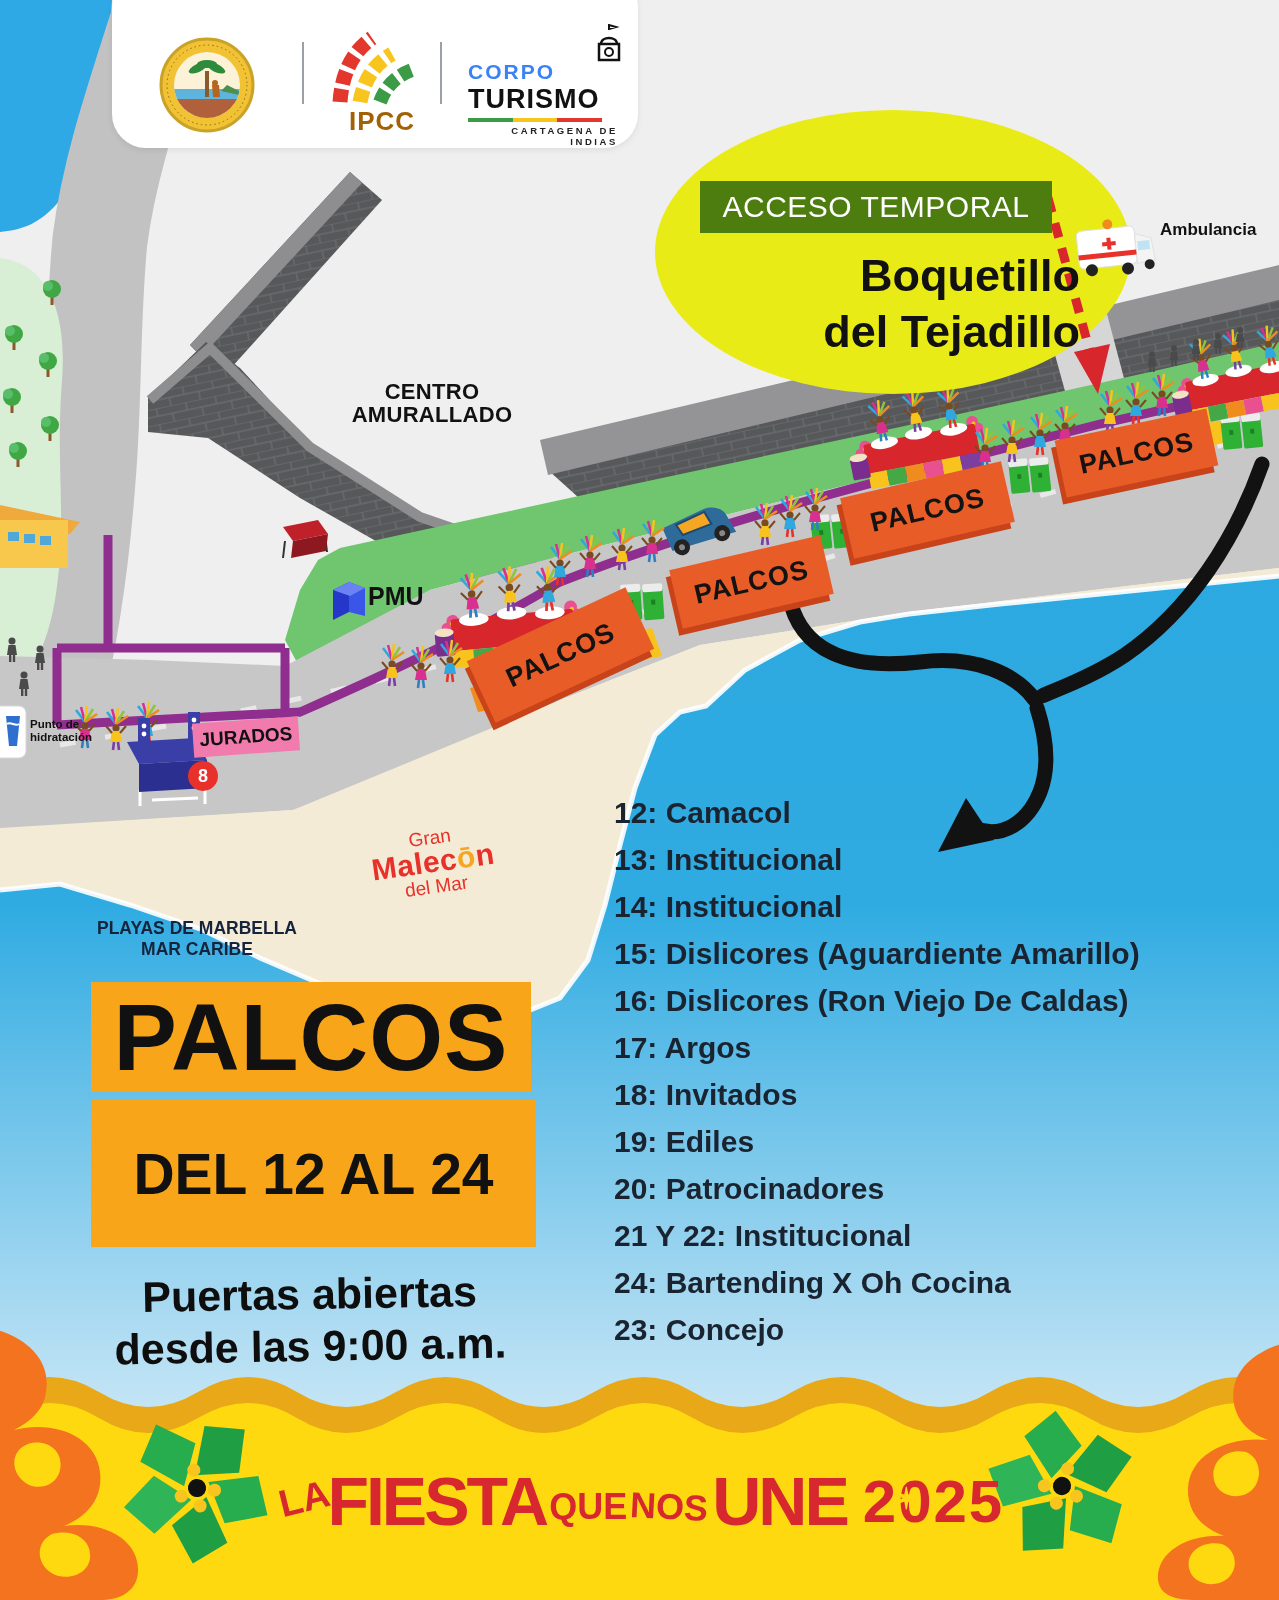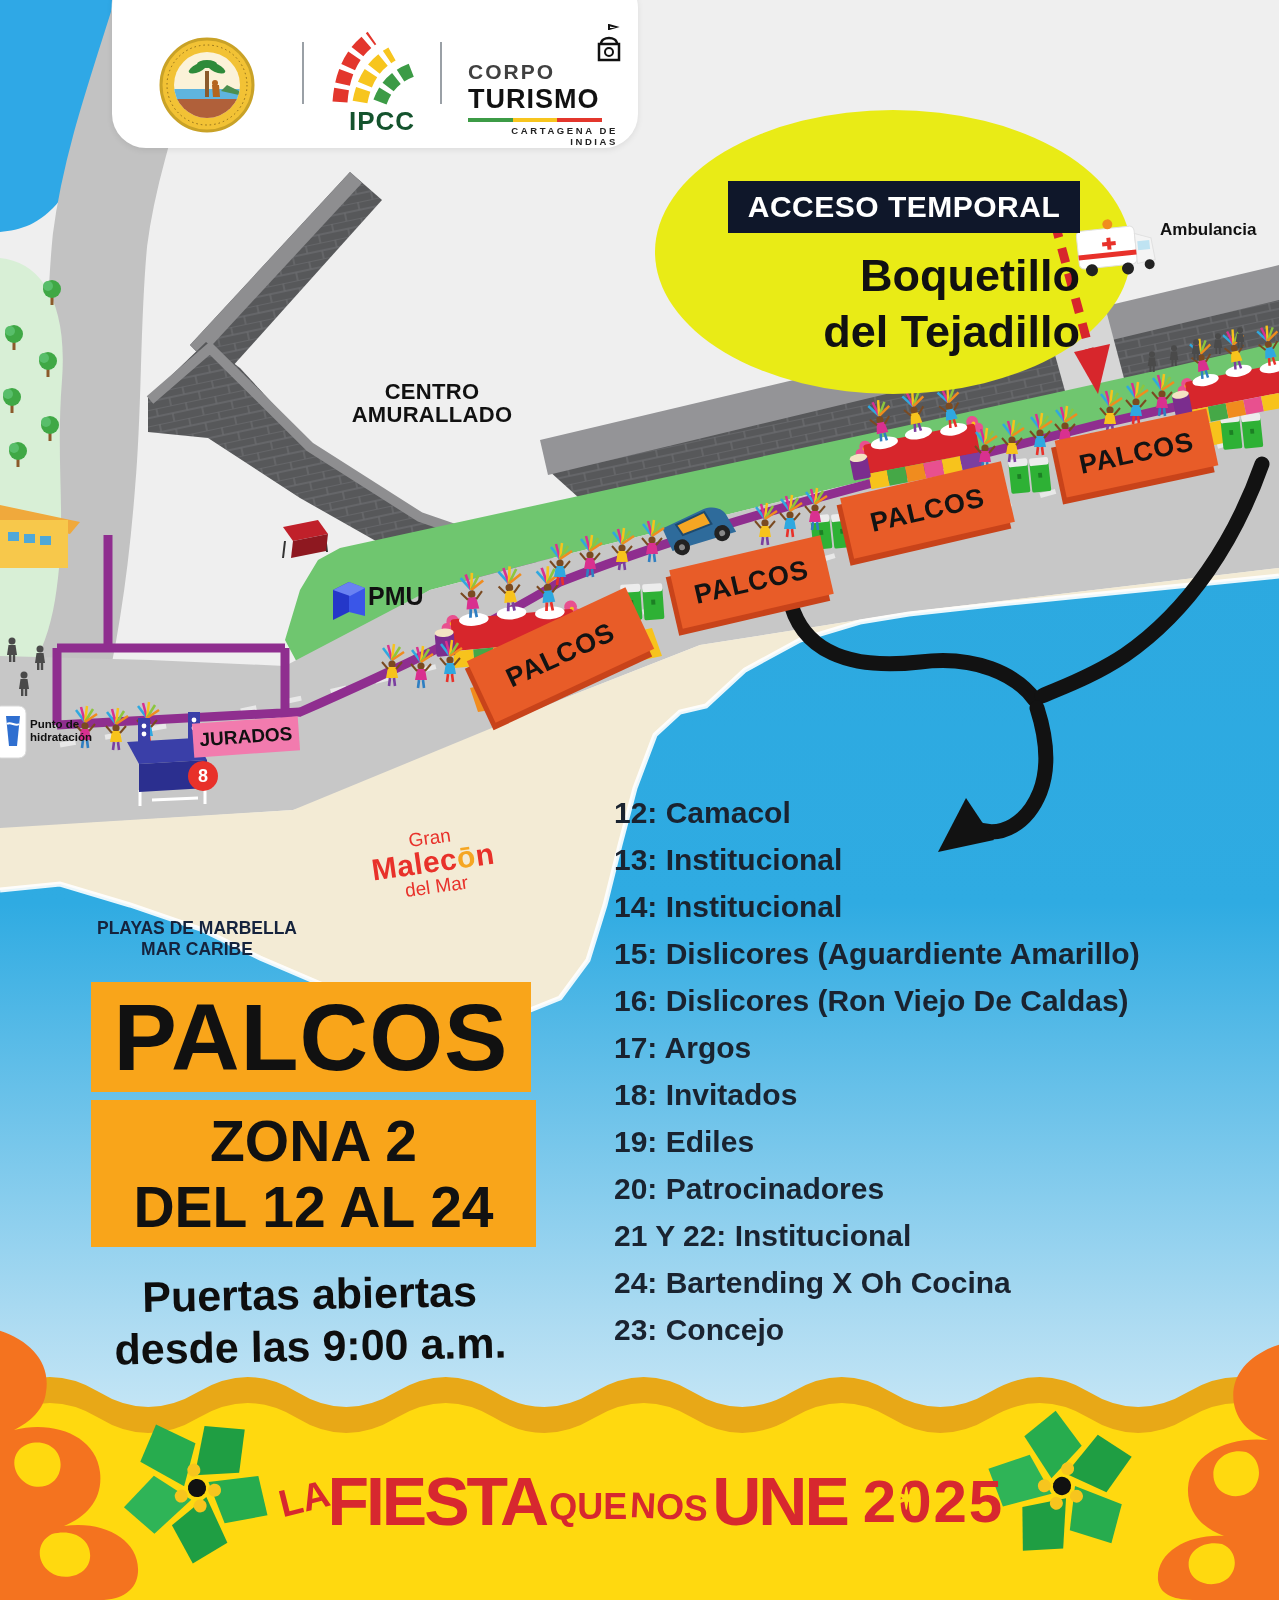--- a/index.html
+++ b/index.html
@@ -5,29 +5,29 @@
   html,body{margin:0;padding:0;background:#dfe6ea;}
   .poster{position:relative;width:1279px;height:1600px;overflow:hidden;
     font-family:"Liberation Sans",sans-serif;background:#EFEFEF;}
   .abs{position:absolute;}
   svg{display:block;}
   .lbl{color:#111;font-weight:900;line-height:1.05;}
   
   .hcard{left:112px;top:-26px;width:526px;height:174px;background:#fff;border-radius:34px;
     box-shadow:0 2px 6px rgba(0,0,0,.08);}
   .hdiv{width:2px;background:#9aa0a6;top:68px;height:62px;}
-  .ipcc-txt{font-weight:900;font-size:26px;letter-spacing:1px;color:#14532d;}
-  .corpo1{font-weight:900;font-size:21px;letter-spacing:2px;color:#404040;}
+  .ipcc-txt{font-weight:900;font-size:26px;letter-spacing:1px;color:#a16207;}
+  .corpo1{font-weight:900;font-size:21px;letter-spacing:2px;color:#3b82f6;}
   .corpo2{font-weight:700;font-size:27px;letter-spacing:1px;color:#111;}
   .tric{height:4px;display:flex;}
   .tric span{flex:1;}
   .corposub{font-weight:700;font-size:9.5px;letter-spacing:2.6px;color:#222;text-align:right;}
   
-  .banner{left:728px;top:181px;width:352px;height:52px;background:#0f172a;color:#fff;
-    display:flex;align-items:center;justify-content:center;font-weight:700;font-size:30px;letter-spacing:.5px;}
+  .banner{left:700px;top:181px;width:352px;height:52px;background:#4d7c0f;color:#fff;
+    display:flex;align-items:center;justify-content:center;font-weight:400;font-size:30px;letter-spacing:.5px;}
   .place{left:700px;top:248px;width:380px;text-align:right;color:#111;font-weight:900;font-size:45px;line-height:56px;}
   
   .centro{left:332px;top:380px;width:200px;text-align:center;font-size:22px;letter-spacing:.3px;}
   .pmu{left:368px;top:583px;font-size:25px;}
   .jurados{left:193px;top:720px;width:106px;height:34px;background:#F27BAE;transform:rotate(-4deg);
     display:flex;align-items:center;justify-content:center;font-size:19px;font-weight:900;color:#111;}
   .stage8{left:188px;top:761px;width:30px;height:30px;background:#E8312A;border-radius:50%;color:#fff;
     display:flex;align-items:center;justify-content:center;font-weight:900;font-size:18px;}
   .hydr{left:30px;top:718px;font-size:11.5px;font-weight:700;line-height:13px;color:#111;}
   .amb{left:1160px;top:221px;font-size:17px;font-weight:900;color:#111;}
@@ -413,21 +413,20 @@
   <div class="m"><span>Malec</span><span class="mo">ō</span><span>n</span></div>
   <div class="d">del Mar</div>
 </div>
 <div class="abs playas">
   <div>PLAYAS DE MARBELLA</div>
   <div>MAR CARIBE</div>
 </div>
 
 <div class="abs obox obox1">PALCOS</div>
 <div class="abs obox obox2">
-  <div>ZONA 2</div>
   <div>DEL 12 AL 24</div>
 </div>
 <div class="abs doors">
   <div>Puertas abiertas</div>
   <div>desde las 9:00 a.m.</div>
 </div>
 
 <div class="abs plist">
   <div class="item">12: Camacol</div>
   <div class="item">13: Institucional</div>

